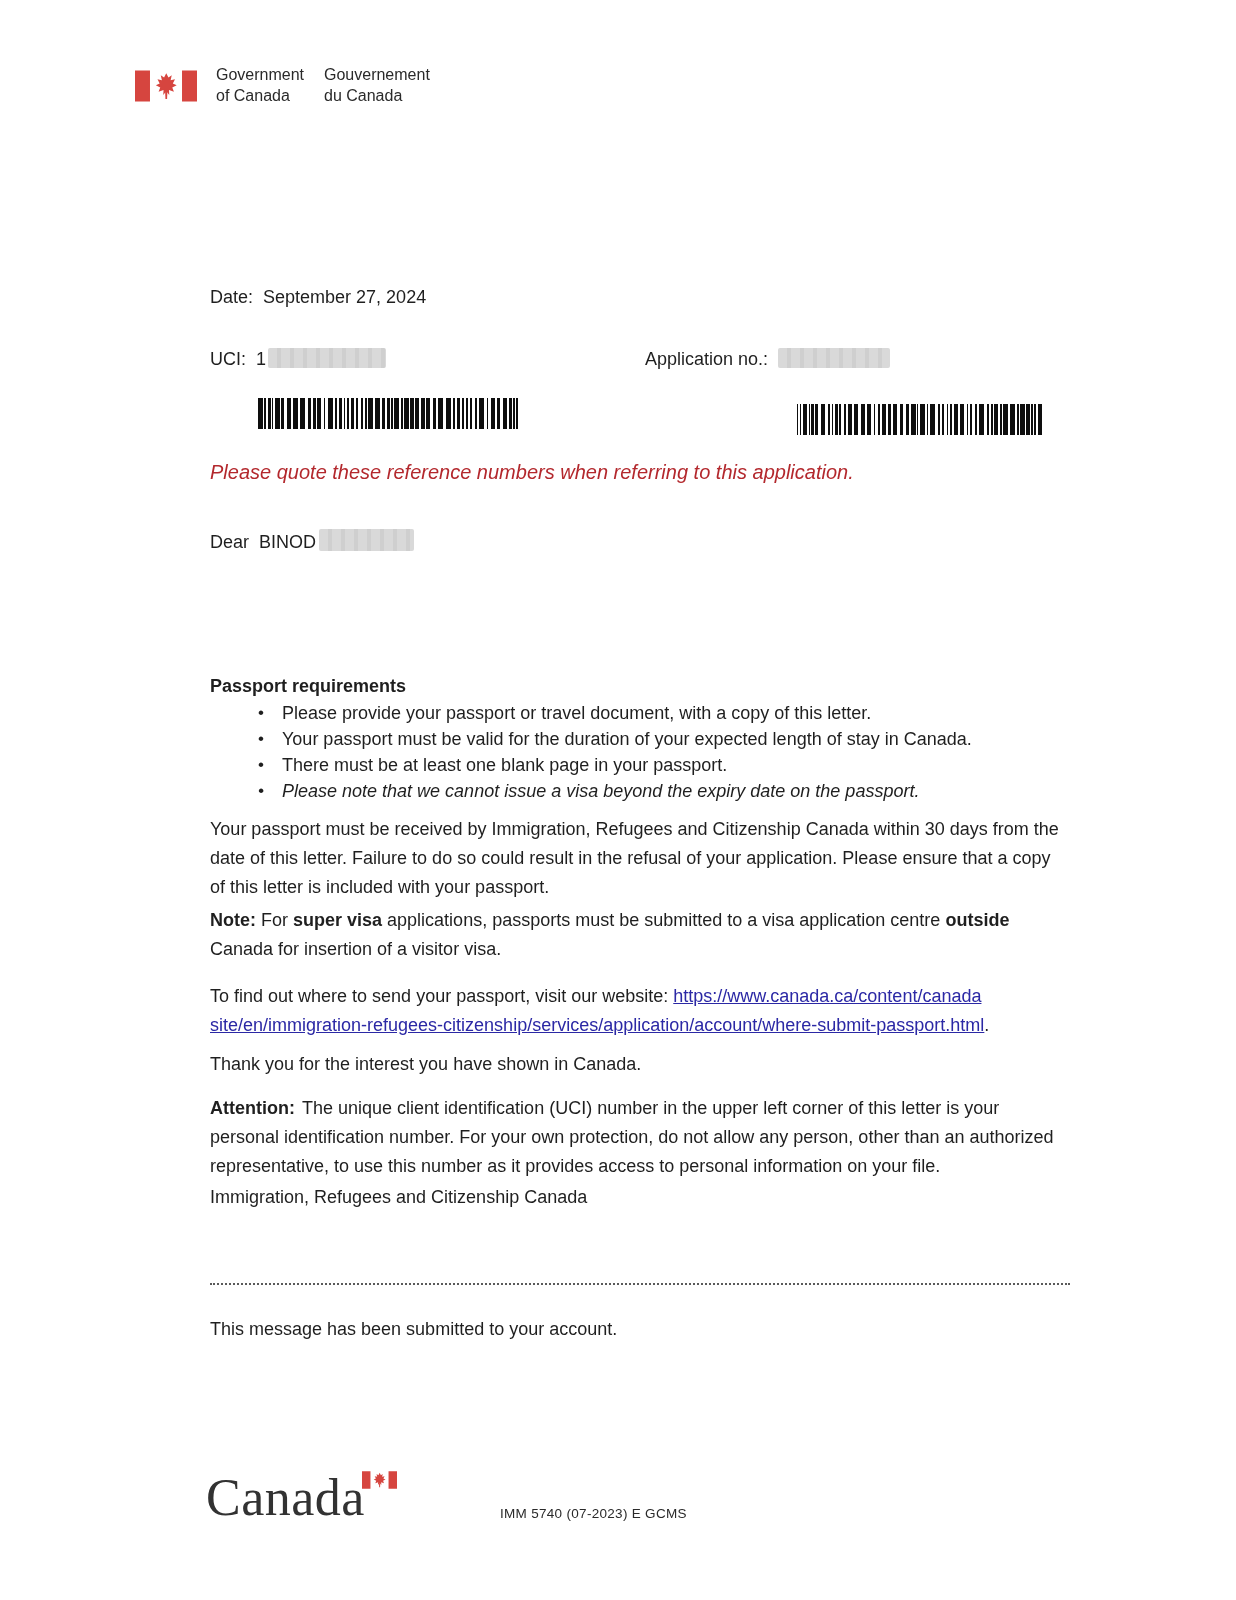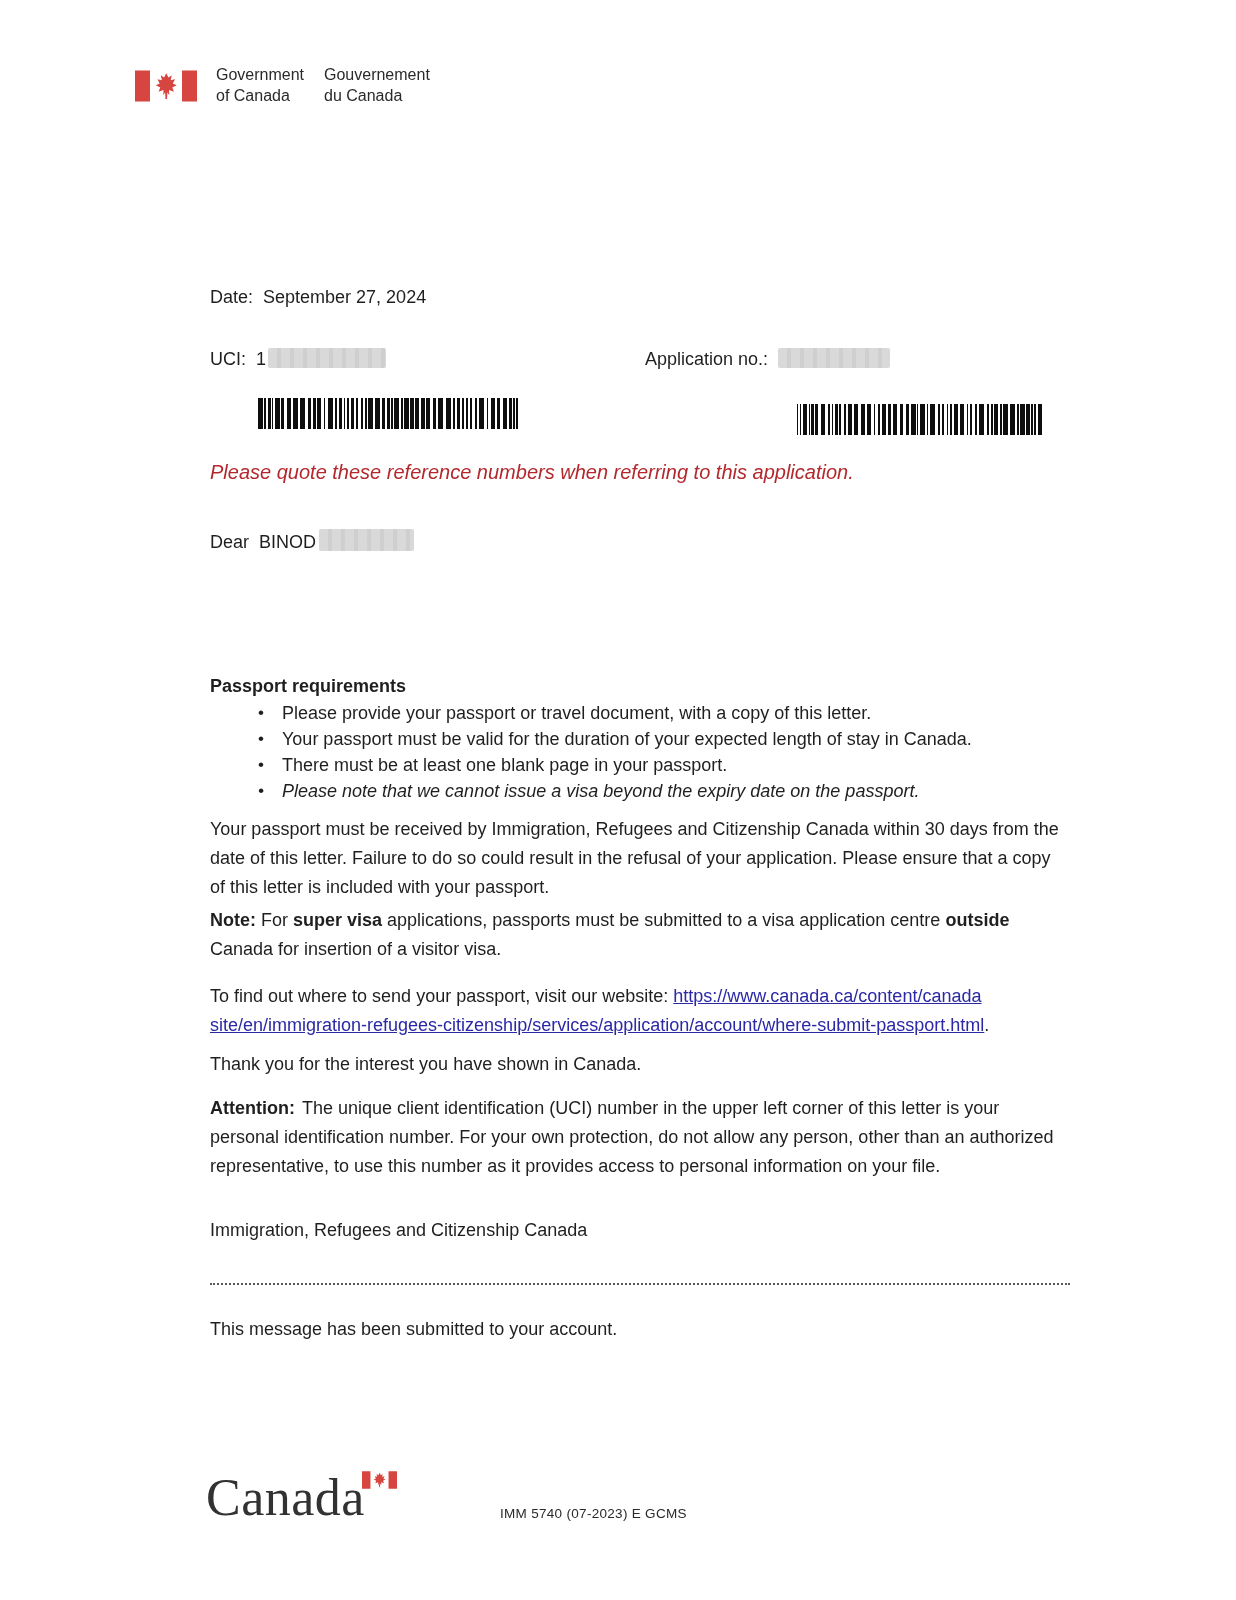--- a/index.html
+++ b/index.html
@@ -209,21 +209,21 @@
   <div class="blk" style="top:982px;">
     <span>To find out where to send your passport, visit our website: </span><a class="weblink" href="#"><span>https://www.canada.ca/content/canada</span><br><span>site/en/immigration-refugees-citizenship/services/application/account/where-submit-passport.html</span></a><span>.</span>
   </div>
 
   <div class="blk" style="top:1050px;">Thank you for the interest you have shown in Canada.</div>
 
   <div class="blk" style="top:1094px;">
     <span class="attn-label">Attention:</span><span>The unique client identification (UCI) number in the upper left corner of this letter is your personal identification number. For your own protection, do not allow any person, other than an authorized representative, to use this number as it provides access to personal information on your file.</span>
   </div>
 
-  <div class="blk" style="top:1216px;">Immigration, Refugees and Citizenship Canada</div>
+  <div class="blk" style="top:1183px;">Immigration, Refugees and Citizenship Canada</div>
 
   <div class="divider" style="top:1283px;"></div>
 
   <div class="blk" style="top:1315px;">This message has been submitted to your account.</div>
 
   <div class="wordmark">
     <span>Canad</span><span>a</span>
     <svg class="mini-flag" viewBox="0 0 240 120">
       <rect x="0" y="0" width="58" height="120" fill="var(--flag-red,#d6453f)"></rect>
       <rect x="182" y="0" width="58" height="120" fill="var(--flag-red,#d6453f)"></rect>

